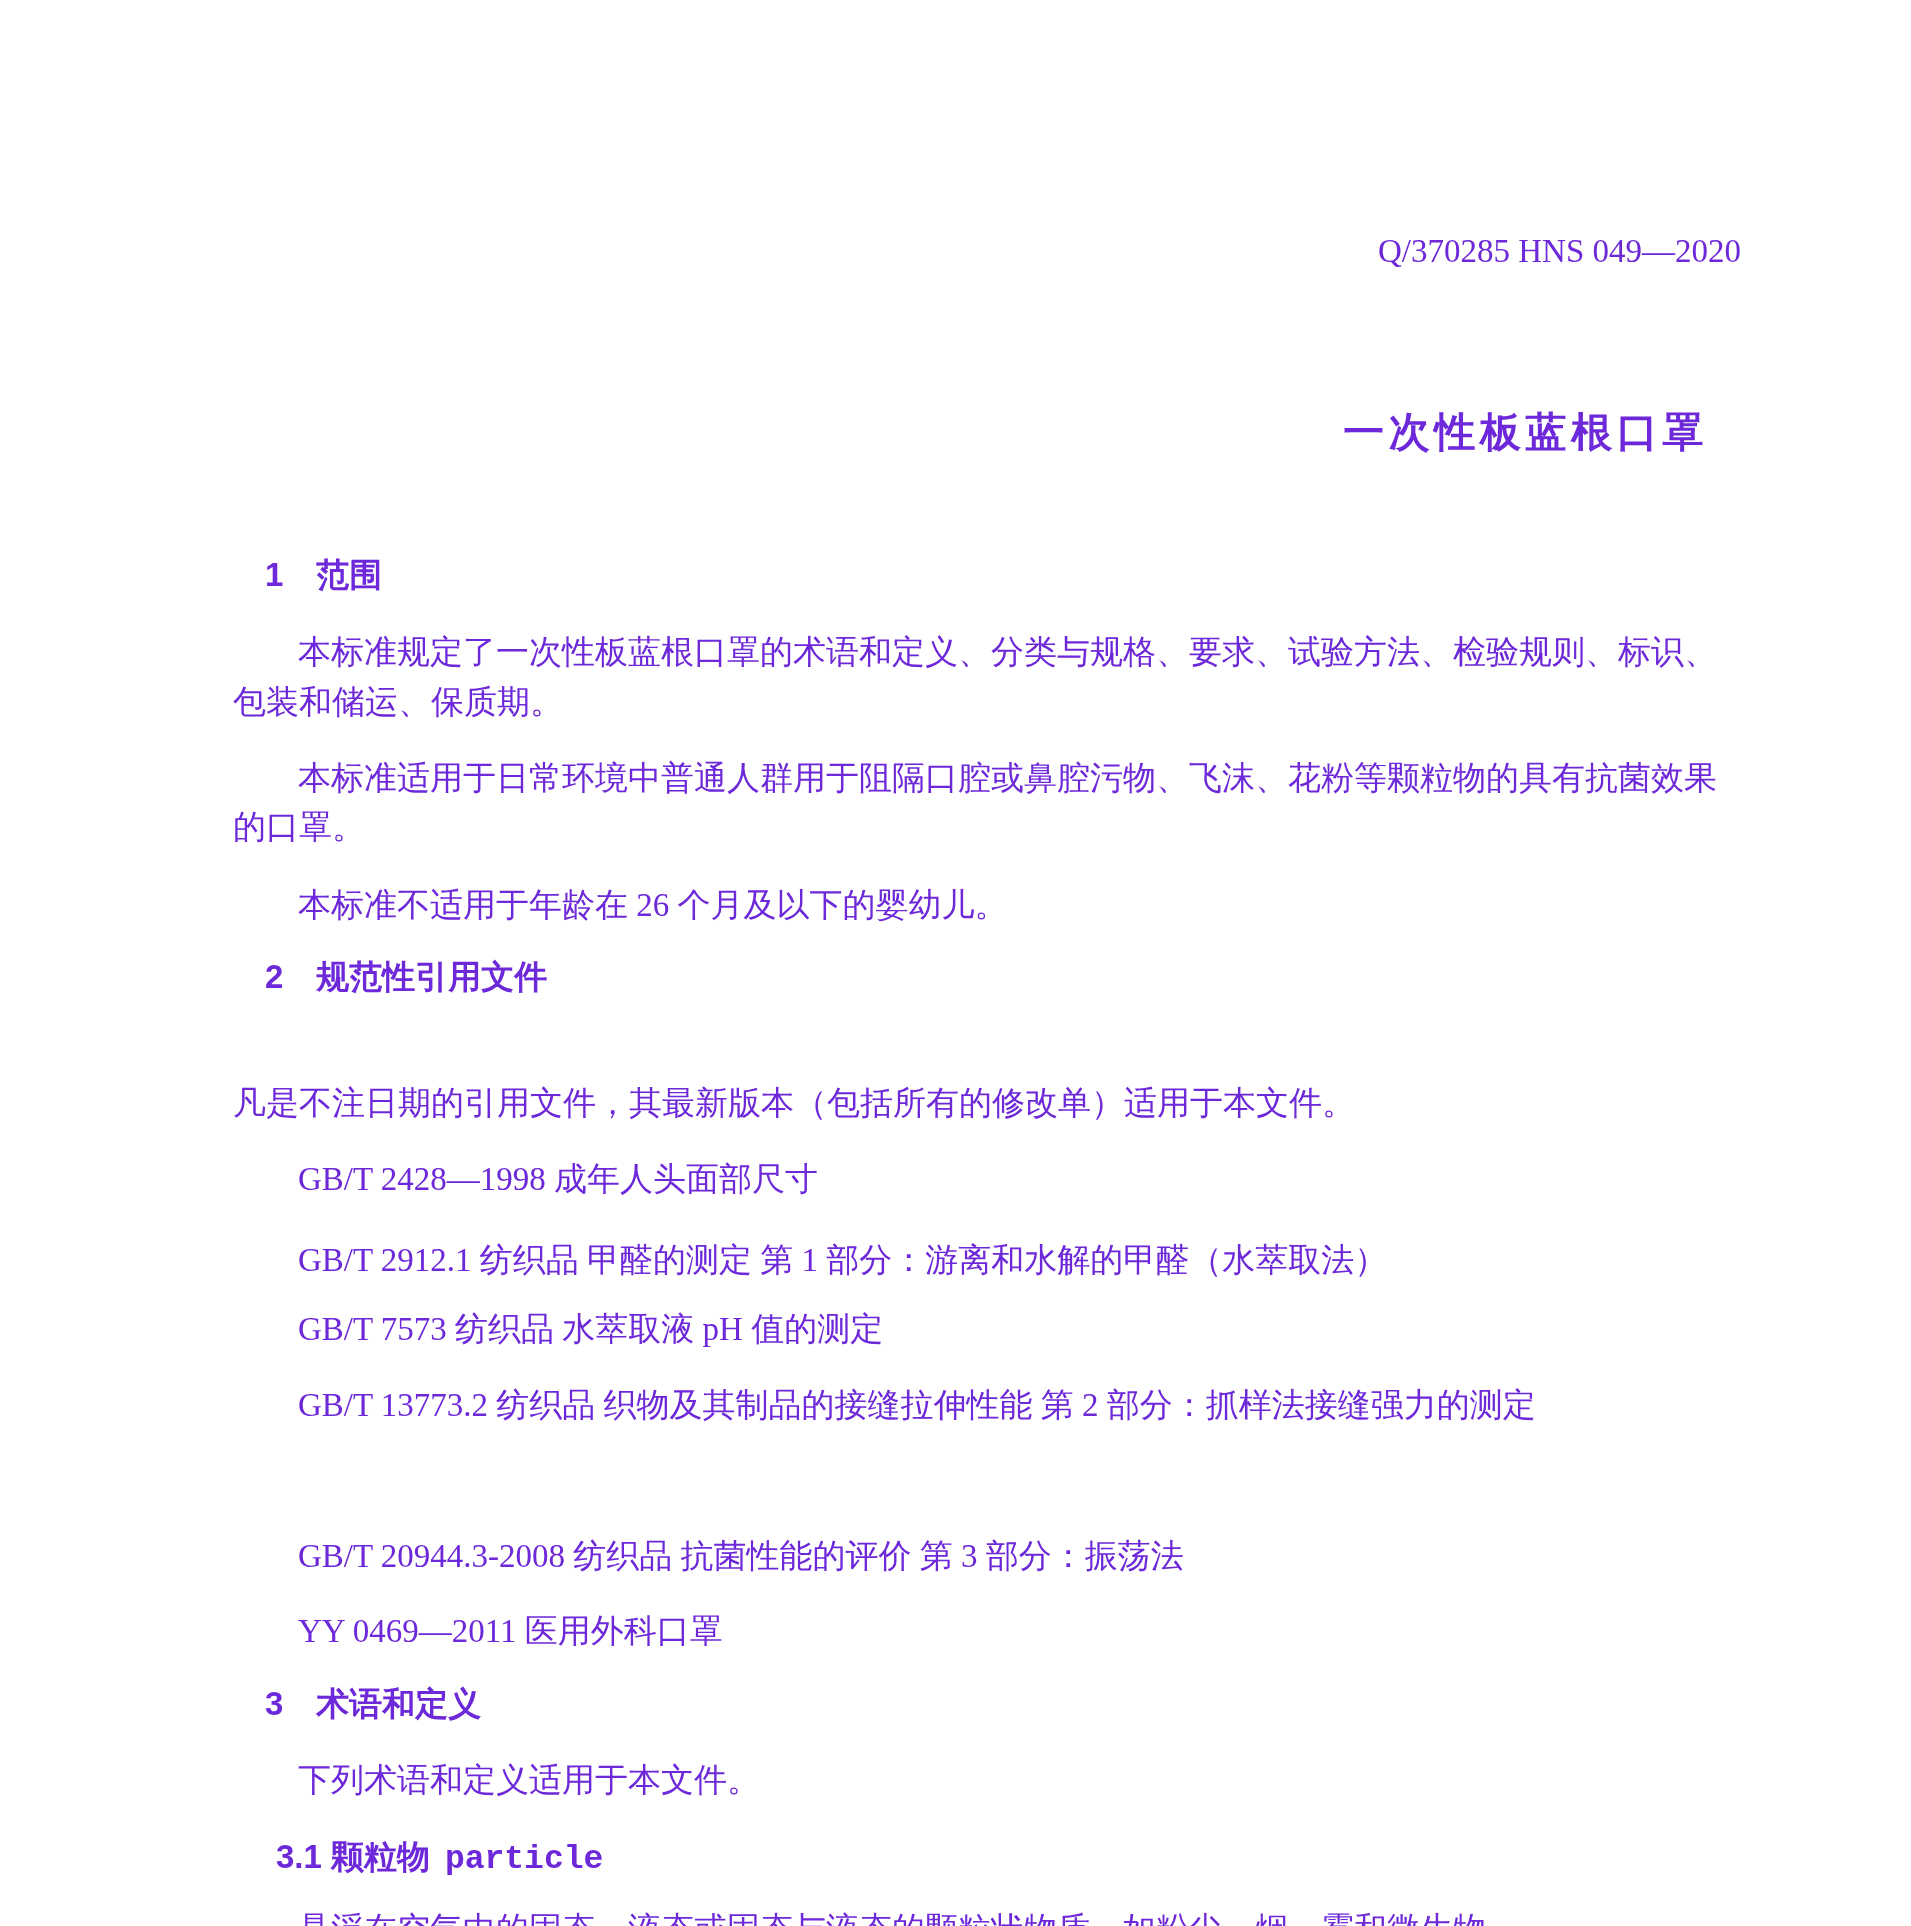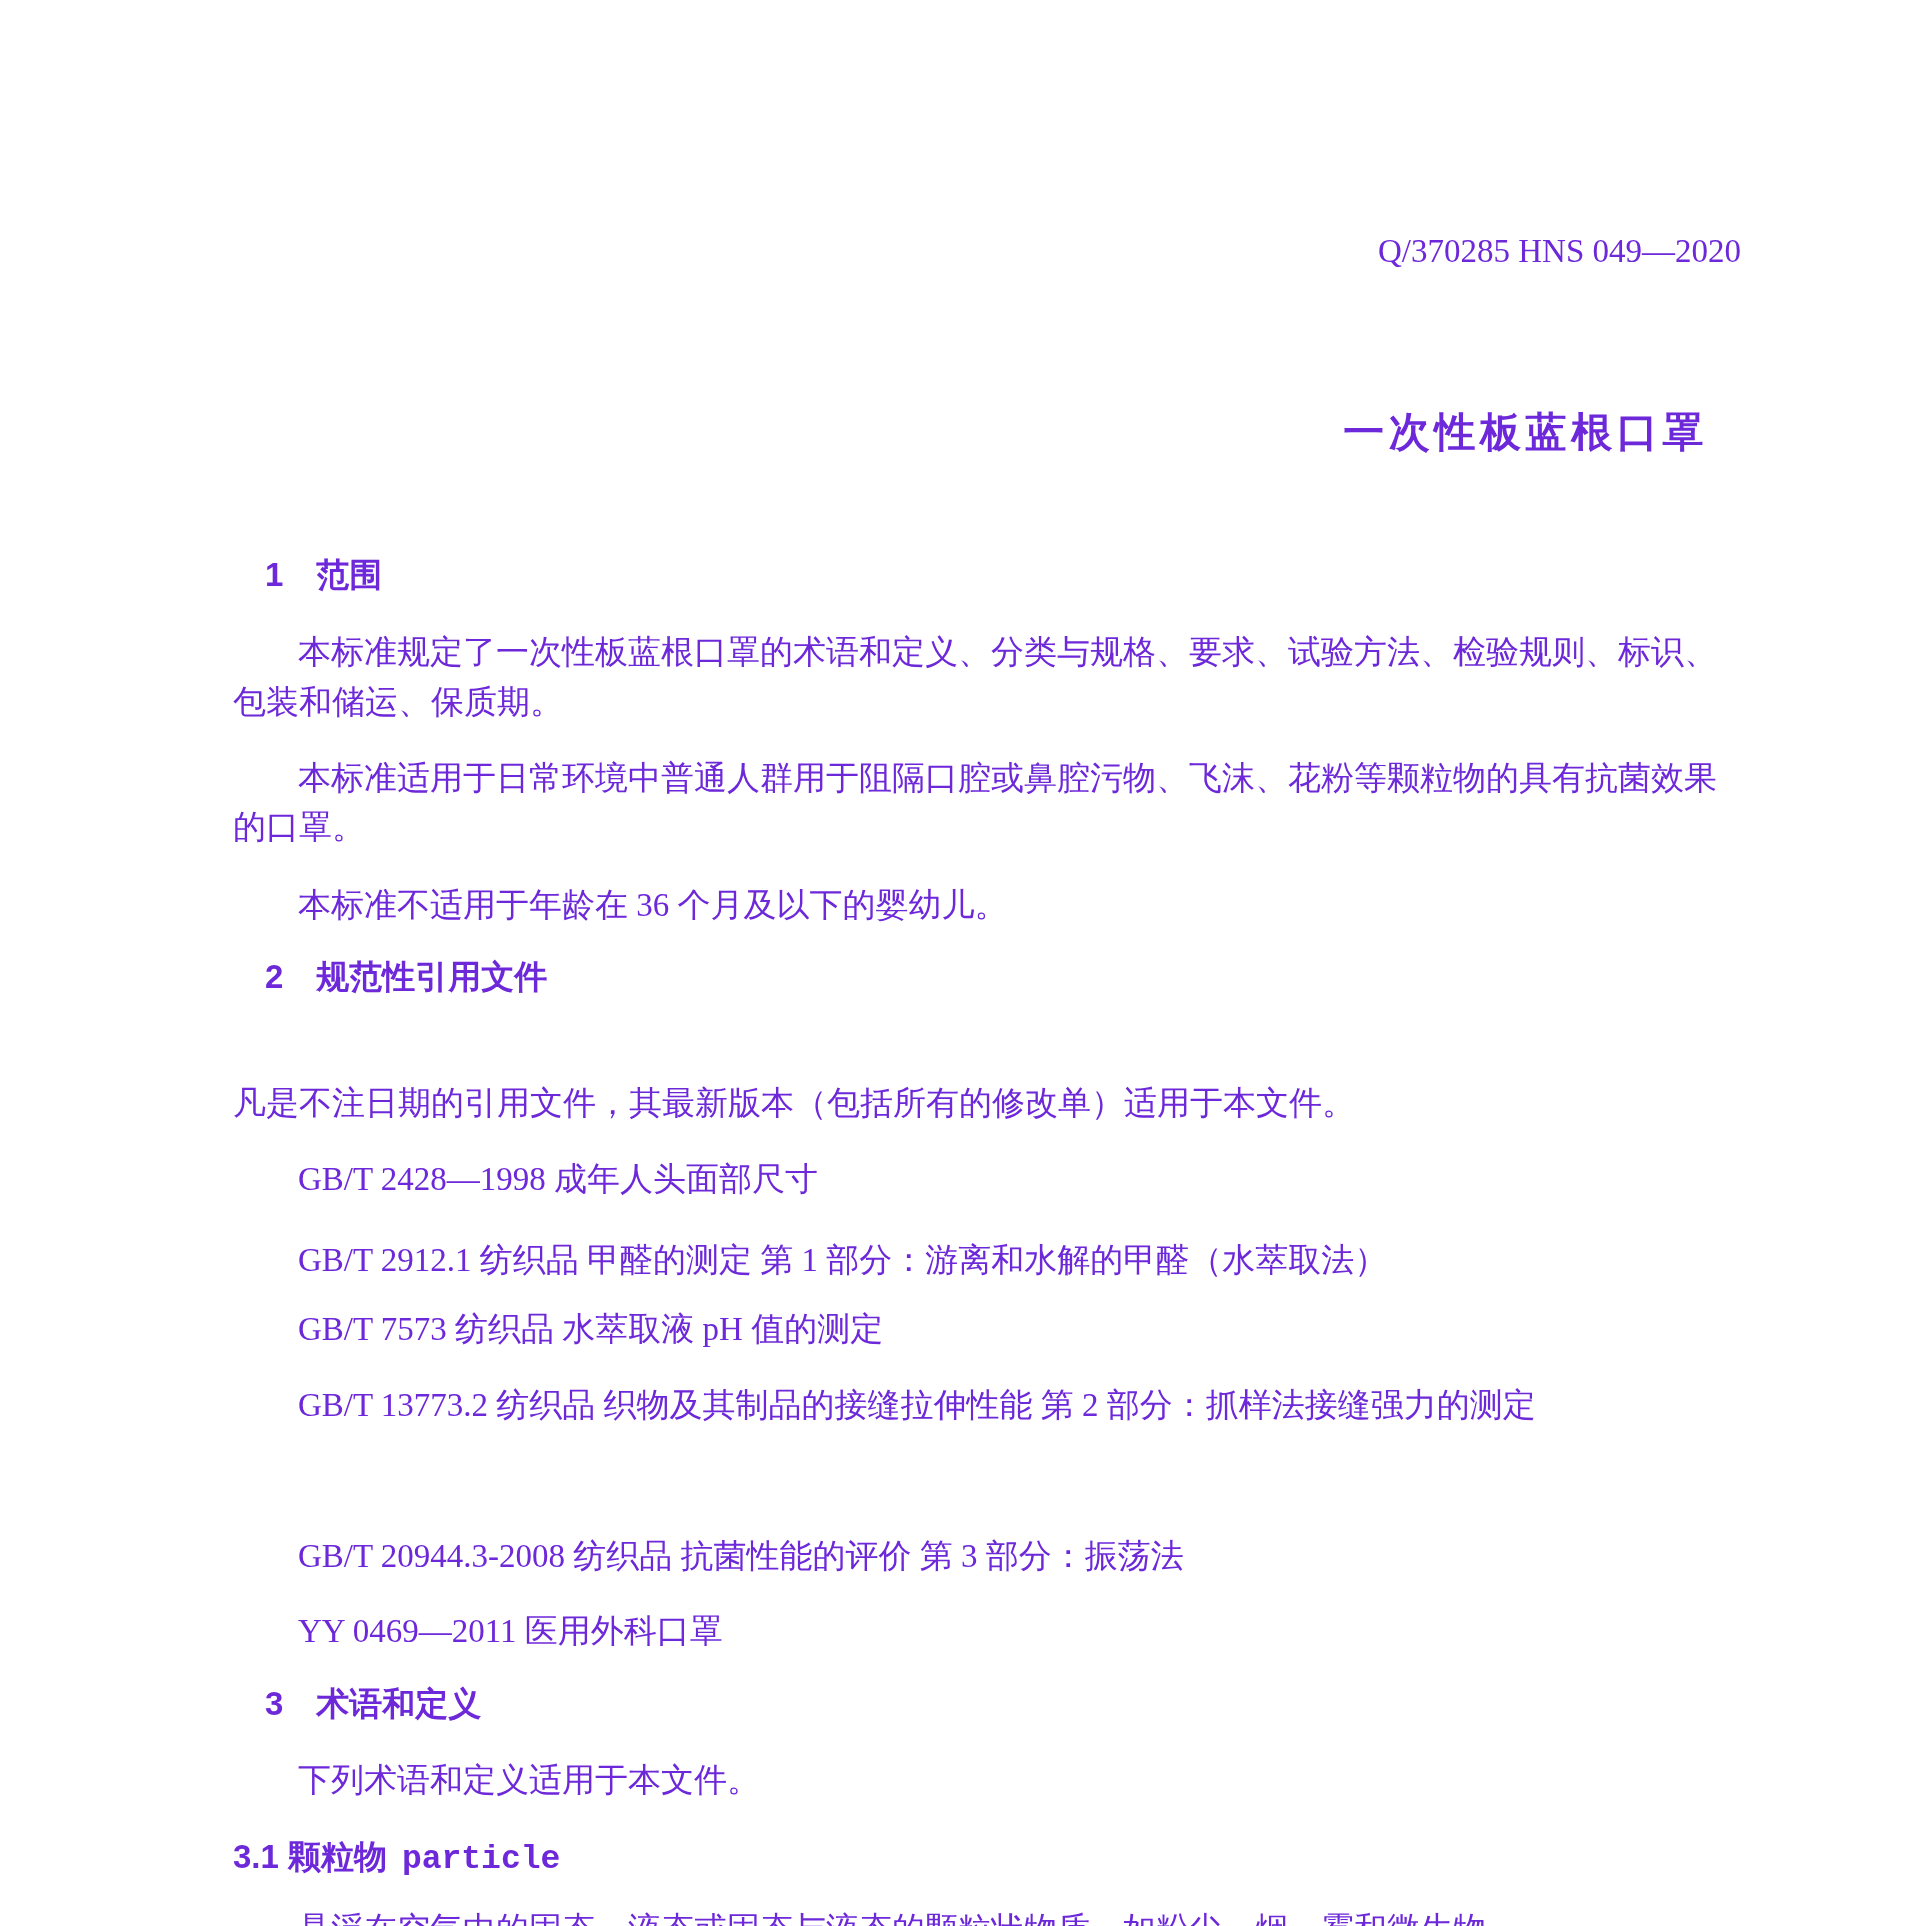--- a/index.html
+++ b/index.html
@@ -39,20 +39,21 @@
     text-align: right;
   }
   .sec-heading {
     font-family: Liberation Sans, sans-serif;
     font-weight: bold;
     margin-left: 32px;
   }
   .term-zh {
     font-family: "Liberation Sans", sans-serif;
     font-weight: bold;
+    margin-left: 43px;
   }
   .term-en {
     font-family: "Liberation Mono", monospace;
     font-weight: bold;
     margin-left: 0.45em;
   }
 </style>
 </head>
 <body>
 
@@ -63,21 +64,21 @@
   <div class="line doc-title" style="top:401px">一次性板蓝根口罩</div>
 
   <div class="line sec-heading" style="top:550px">1　范围</div>
 
   <div class="line indent" style="top:627px">本标准规定了一次性板蓝根口罩的术语和定义、分类与规格、要求、试验方法、检验规则、标识、</div>
   <div class="line" style="top:677px">包装和储运、保质期。</div>
 
   <div class="line indent" style="top:753px">本标准适用于日常环境中普通人群用于阻隔口腔或鼻腔污物、飞沫、花粉等颗粒物的具有抗菌效果</div>
   <div class="line" style="top:802px">的口罩。</div>
 
-  <div class="line indent" style="top:880px">本标准不适用于年龄在 36 个月及以下的婴幼儿。</div>
+  <div class="line indent" style="top:880px">本标准不适用于年龄在 26 个月及以下的婴幼儿。</div>
 
   <div class="line sec-heading" style="top:952px">2　规范性引用文件</div>
 
   <div class="line" style="top:1078px">凡是不注日期的引用文件，其最新版本（包括所有的修改单）适用于本文件。</div>
 
   <div class="line indent" style="top:1154px">GB/T 2428—1998 成年人头面部尺寸</div>
   <div class="line indent" style="top:1235px">GB/T 2912.1 纺织品 甲醛的测定 第 1 部分：游离和水解的甲醛（水萃取法）</div>
   <div class="line indent" style="top:1304px">GB/T 7573 纺织品 水萃取液 pH 值的测定</div>
   <div class="line indent" style="top:1380px">GB/T 13773.2 纺织品 织物及其制品的接缝拉伸性能 第 2 部分：抓样法接缝强力的测定</div>
   <div class="line indent" style="top:1531px">GB/T 20944.3-2008 纺织品 抗菌性能的评价 第 3 部分：振荡法</div>

